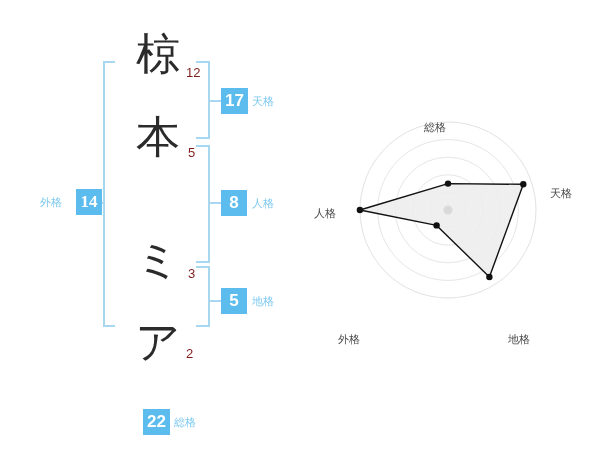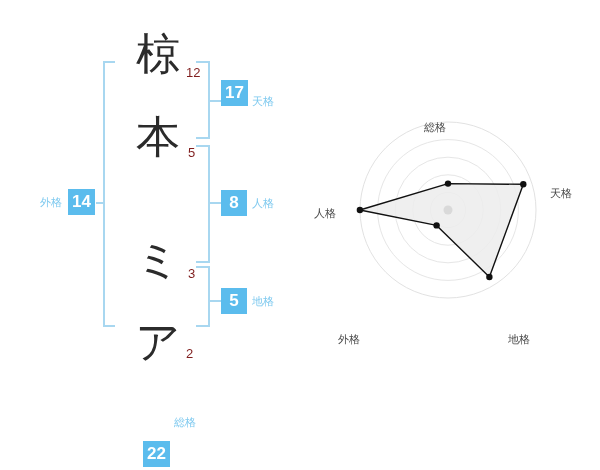--- a/index.html
+++ b/index.html
@@ -79,29 +79,29 @@
     font-family: "Liberation Sans", sans-serif;
   }
   .chip-label {
     position: absolute;
     color: #7ec9ef;
     font-size: 11px;
     font-family: "DejaVu Sans", sans-serif;
     white-space: nowrap;
   }
 
-  .chip.tenkaku   { left: 221px; top: 80px; }
+  .chip.tenkaku   { left: 221px; top: 88px; }
   .lbl.tenkaku    { left: 252px; top: 94px; }
   .chip.jinkaku   { left: 221px; top: 190px; }
   .lbl.jinkaku    { left: 252px; top: 196px; }
   .chip.chikaku   { left: 221px; top: 288px; }
   .lbl.chikaku    { left: 252px; top: 294px; }
-  .chip.gaikaku   { left: 68px; top: 189px; }
+  .chip.gaikaku   { left: 76px; top: 189px; font-family: Liberation Serif, serif; }
   .lbl.gaikaku    { left: 40px; top: 195px; }
-  .chip.soukaku   { left: 143px; top: 409px; margin-top: 32px; }
+  .chip.soukaku   { left: 143px; top: 409px; }
   .lbl.soukaku    { left: 174px; top: 415px; }
 
   
   .radar-panel {
     position: absolute;
     left: 300px;
     top: 0;
     width: 300px;
     height: 470px;
   }

